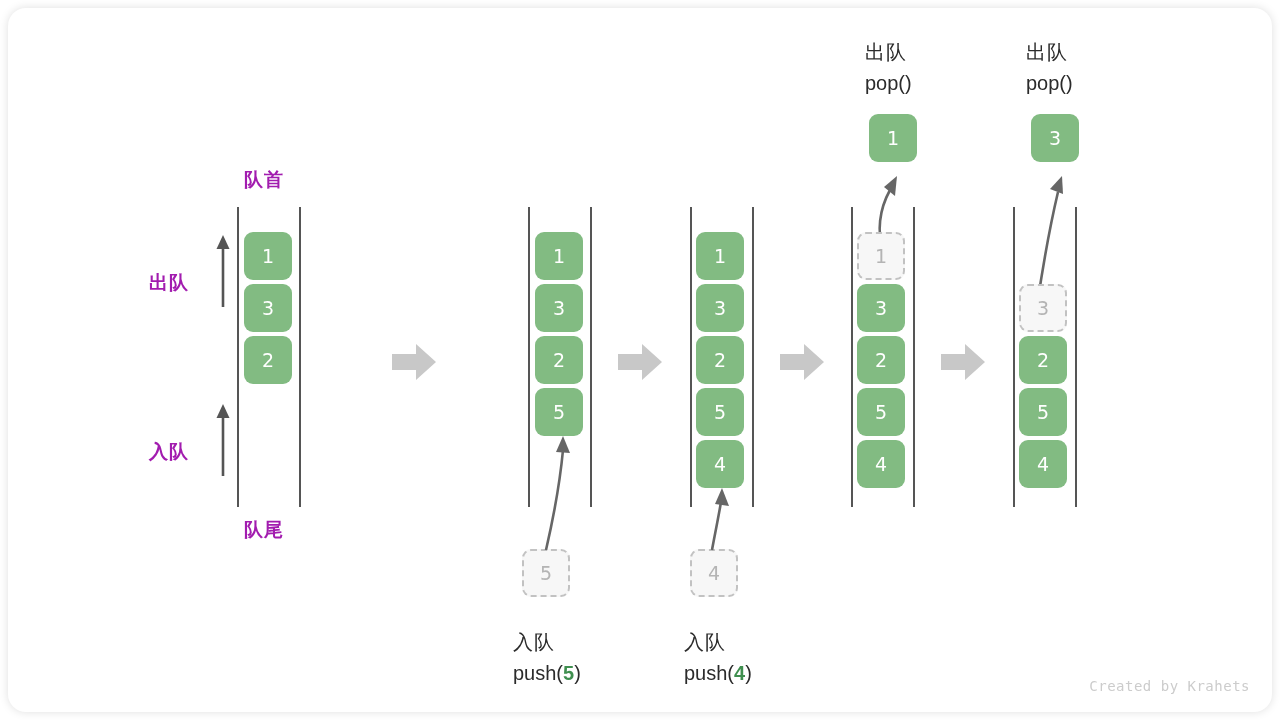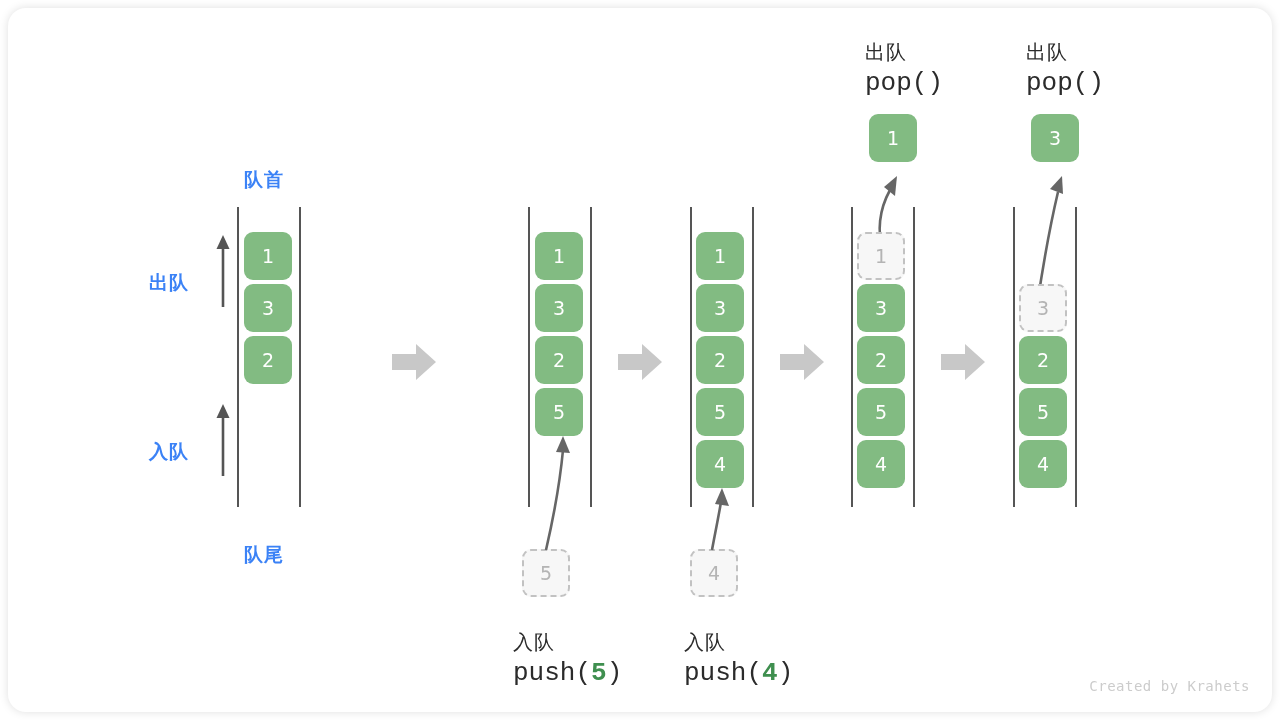--- a/index.html
+++ b/index.html
@@ -56,41 +56,41 @@
     font-family: "DejaVu Sans Mono", monospace;
     font-size: 22px;
     color: #4a4a4a;
   }
 
   
   .cn-label {
     position: absolute;
     font-size: 19px;
     font-weight: bold;
-    color: #3b82f6;
+    color: #a21caf;
     letter-spacing: 1px;
     white-space: nowrap;
   }
   .op-label {
     position: absolute;
     white-space: nowrap;
     text-align: left;
   }
   .op-label .cn {
     display: block;
     font-size: 20px;
     font-weight: normal;
     color: #2b2b2b;
     letter-spacing: 1px;
     line-height: 30px;
   }
   .op-label .code {
     display: block;
-    font-family: Liberation Mono, monospace;
-    font-size: 26px;
+    font-family: Liberation Sans, sans-serif;
+    font-size: 20px;
     color: #2b2b2b;
     line-height: 32px;
   }
   .op-label .code .arg { color: #3f8f4f; font-weight: bold; }
   .rail {
     position: absolute;
     width: 2px;
     background: #555555;
   }
 
@@ -145,21 +145,21 @@
   }
 </style>
 </head>
 <body>
 
 <div id="card">
 <div id="stage">
 
 
   <div class="cn-label" style="left:236px; top:159px;">队首</div>
-  <div class="cn-label" style="left:236px; top:534px;">队尾</div>
+  <div class="cn-label" style="left:236px; top:509px;">队尾</div>
 
   <div class="cn-label" style="left:141px; top:262px;">出队</div>
   <div class="cn-label" style="left:141px; top:431px;">入队</div>
 
   <svg class="dir-arrow" style="left:200px; top:225px;" width="30" height="76">
     <line x1="15" y1="74" x2="15" y2="12" stroke="#555555" stroke-width="2.6"></line>
     <polygon points="15,2 8.5,16 21.5,16" fill="#555555"></polygon>
   </svg>
 
   <svg class="dir-arrow" style="left:200px; top:394px;" width="30" height="76">

